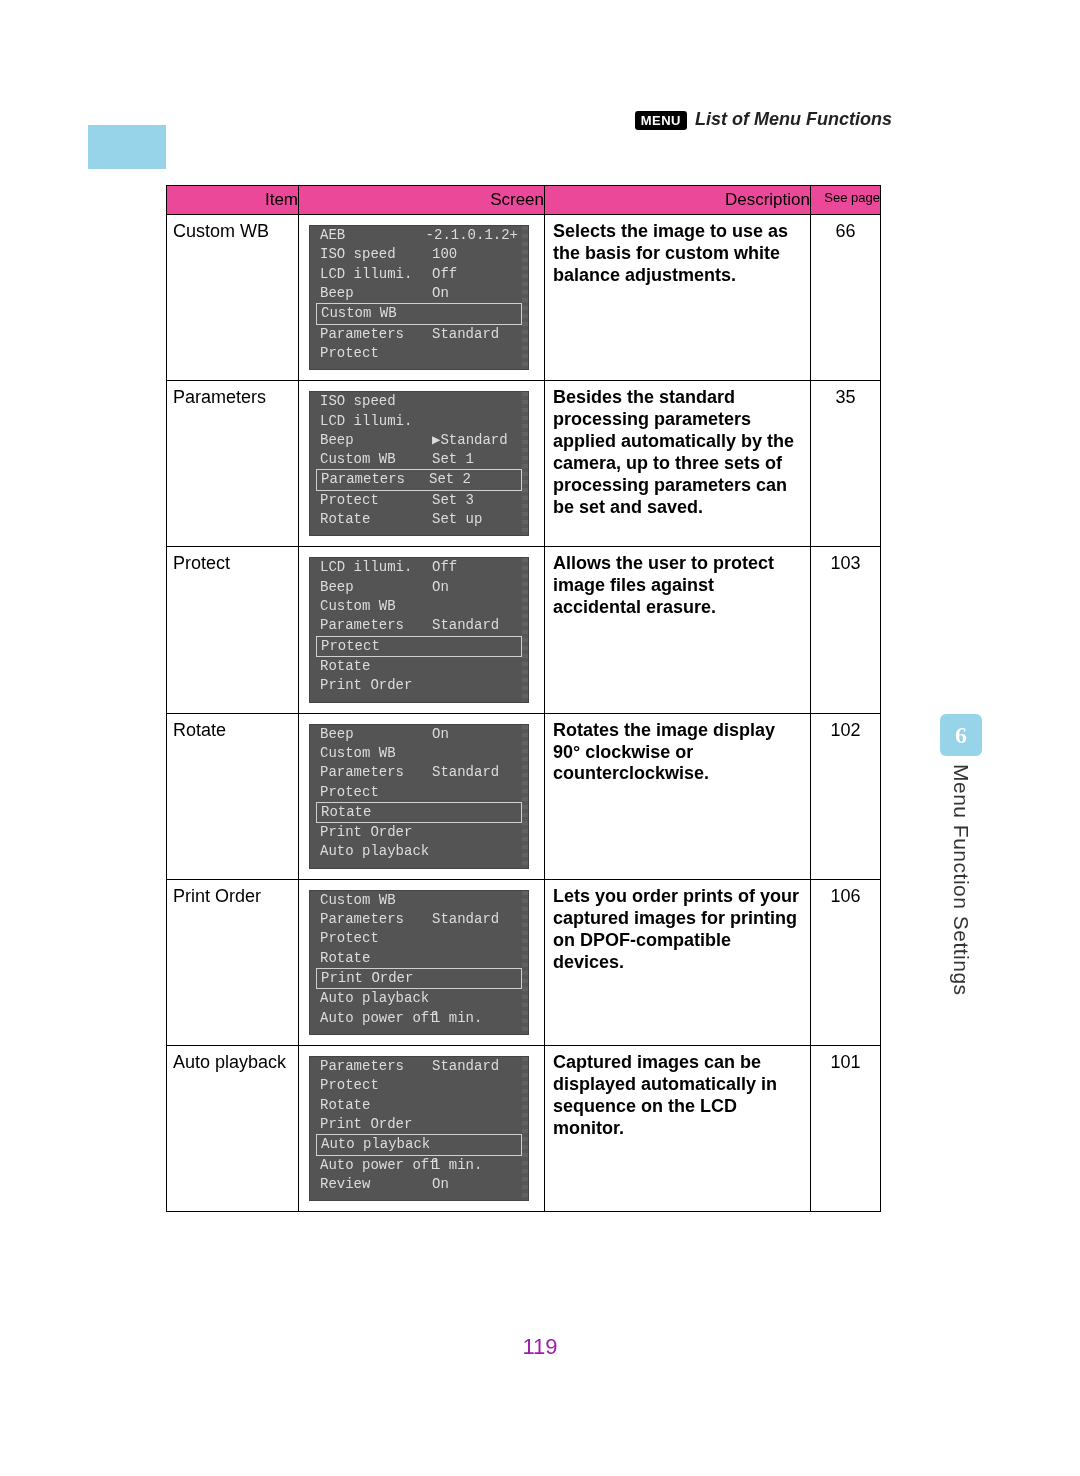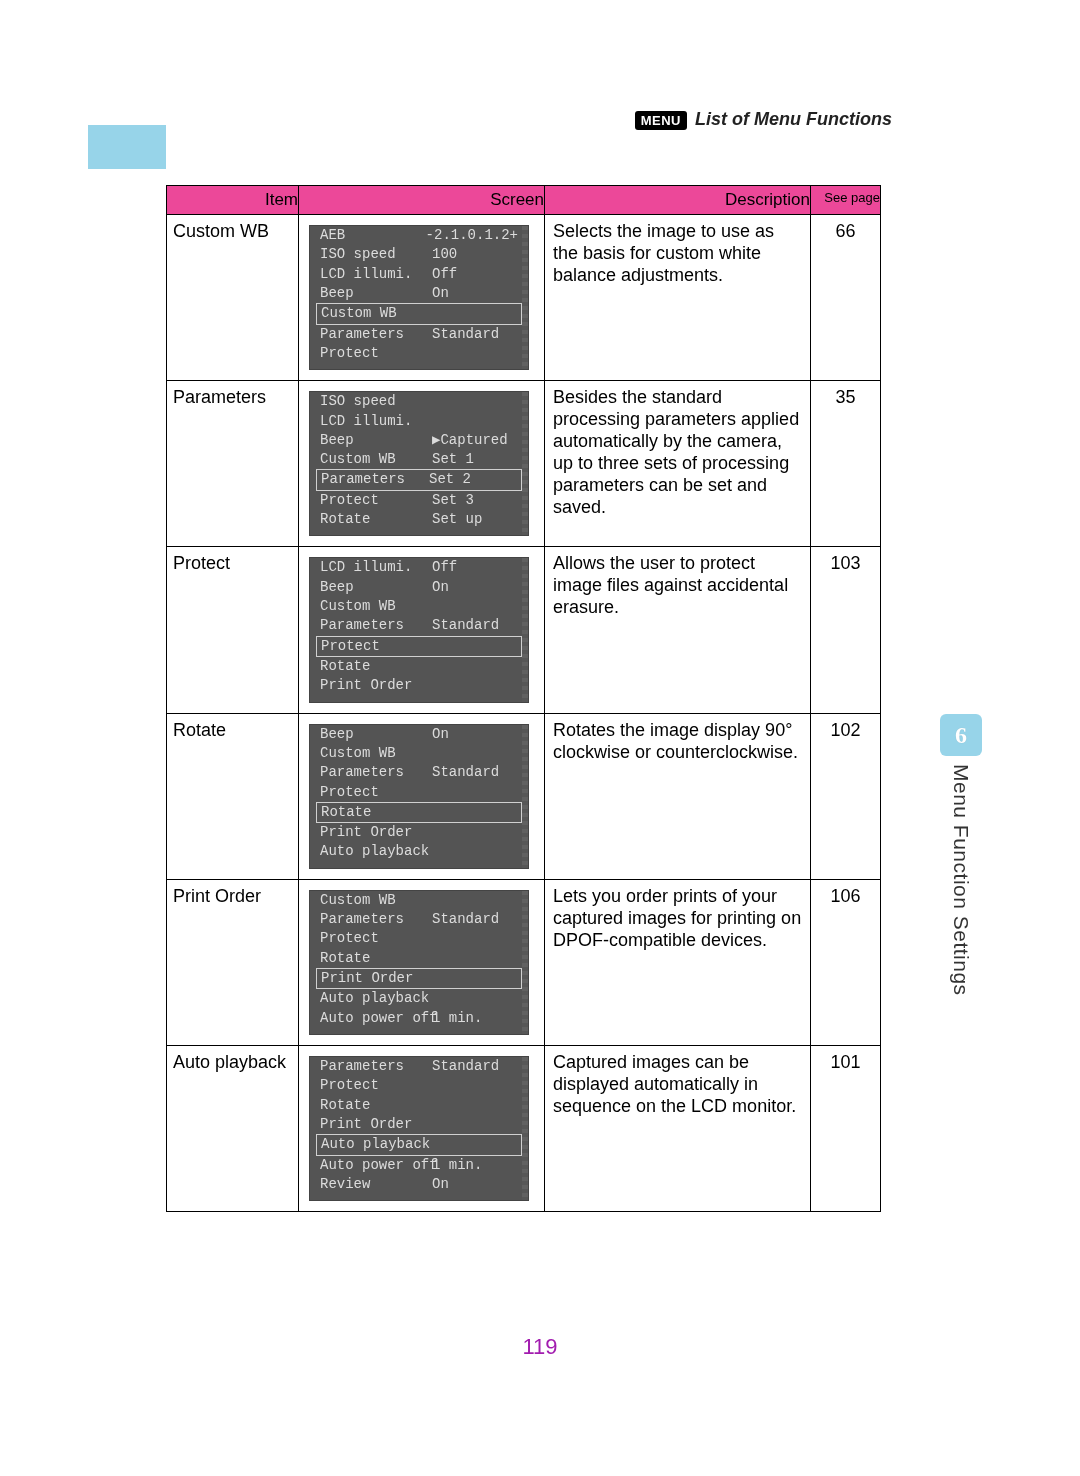--- a/index.html
+++ b/index.html
@@ -101,21 +101,21 @@
     padding: 4px 0;
     text-align: right;
   }
   table.main th.seepage { font-size: 13px; }
   col.c-item   { width: 132px; }
   col.c-screen { width: 246px; }
   col.c-desc   { width: 266px; }
   col.c-page   { width: 70px; }
 
   td.item { font-size: 18px; padding: 6px 4px 6px 6px; }
-  td.desc { font-size: 18px; padding: 6px 6px 6px 8px; line-height: 1.22; }
+  td.desc { font-size: 18px; padding: 6px 6px 6px 8px; line-height: 1.22; font-weight: bold; }
   td.page { font-size: 18px; padding: 6px 4px; text-align: center; }
 
   td.screen-cell { padding: 10px 6px 10px 10px; }
 
   
   .lcd {
     background: #545454;
     color: #dcdcdc;
     width: 218px;
     font-family: "Courier New", monospace;
@@ -207,21 +207,21 @@
         <td class="desc">Selects the image to use as the basis for custom white balance adjustments.</td>
         <td class="page">66</td>
       </tr>
       <tr>
         <td class="item">Parameters</td>
         <td class="screen-cell">
           <div class="lcd">
             <div class="side-notch"></div>
             <div class="row"><span class="label">ISO speed</span><span class="val"></span></div>
             <div class="row"><span class="label">LCD illumi.</span><span class="val"></span></div>
-            <div class="row"><span class="label">Beep</span><span class="val">▶Captured</span></div>
+            <div class="row"><span class="label">Beep</span><span class="val">▶Standard</span></div>
             <div class="row"><span class="label">Custom WB</span><span class="val">Set 1</span></div>
             <div class="row sel"><span class="label">Parameters</span><span class="val">Set 2</span></div>
             <div class="row"><span class="label">Protect</span><span class="val">Set 3</span></div>
             <div class="row"><span class="label">Rotate</span><span class="val">Set up</span></div>
           </div>
         </td>
         <td class="desc">Besides the standard processing parameters applied automatically by the camera, up to three sets of processing parameters can be set and saved.</td>
         <td class="page">35</td>
       </tr>
       <tr>

